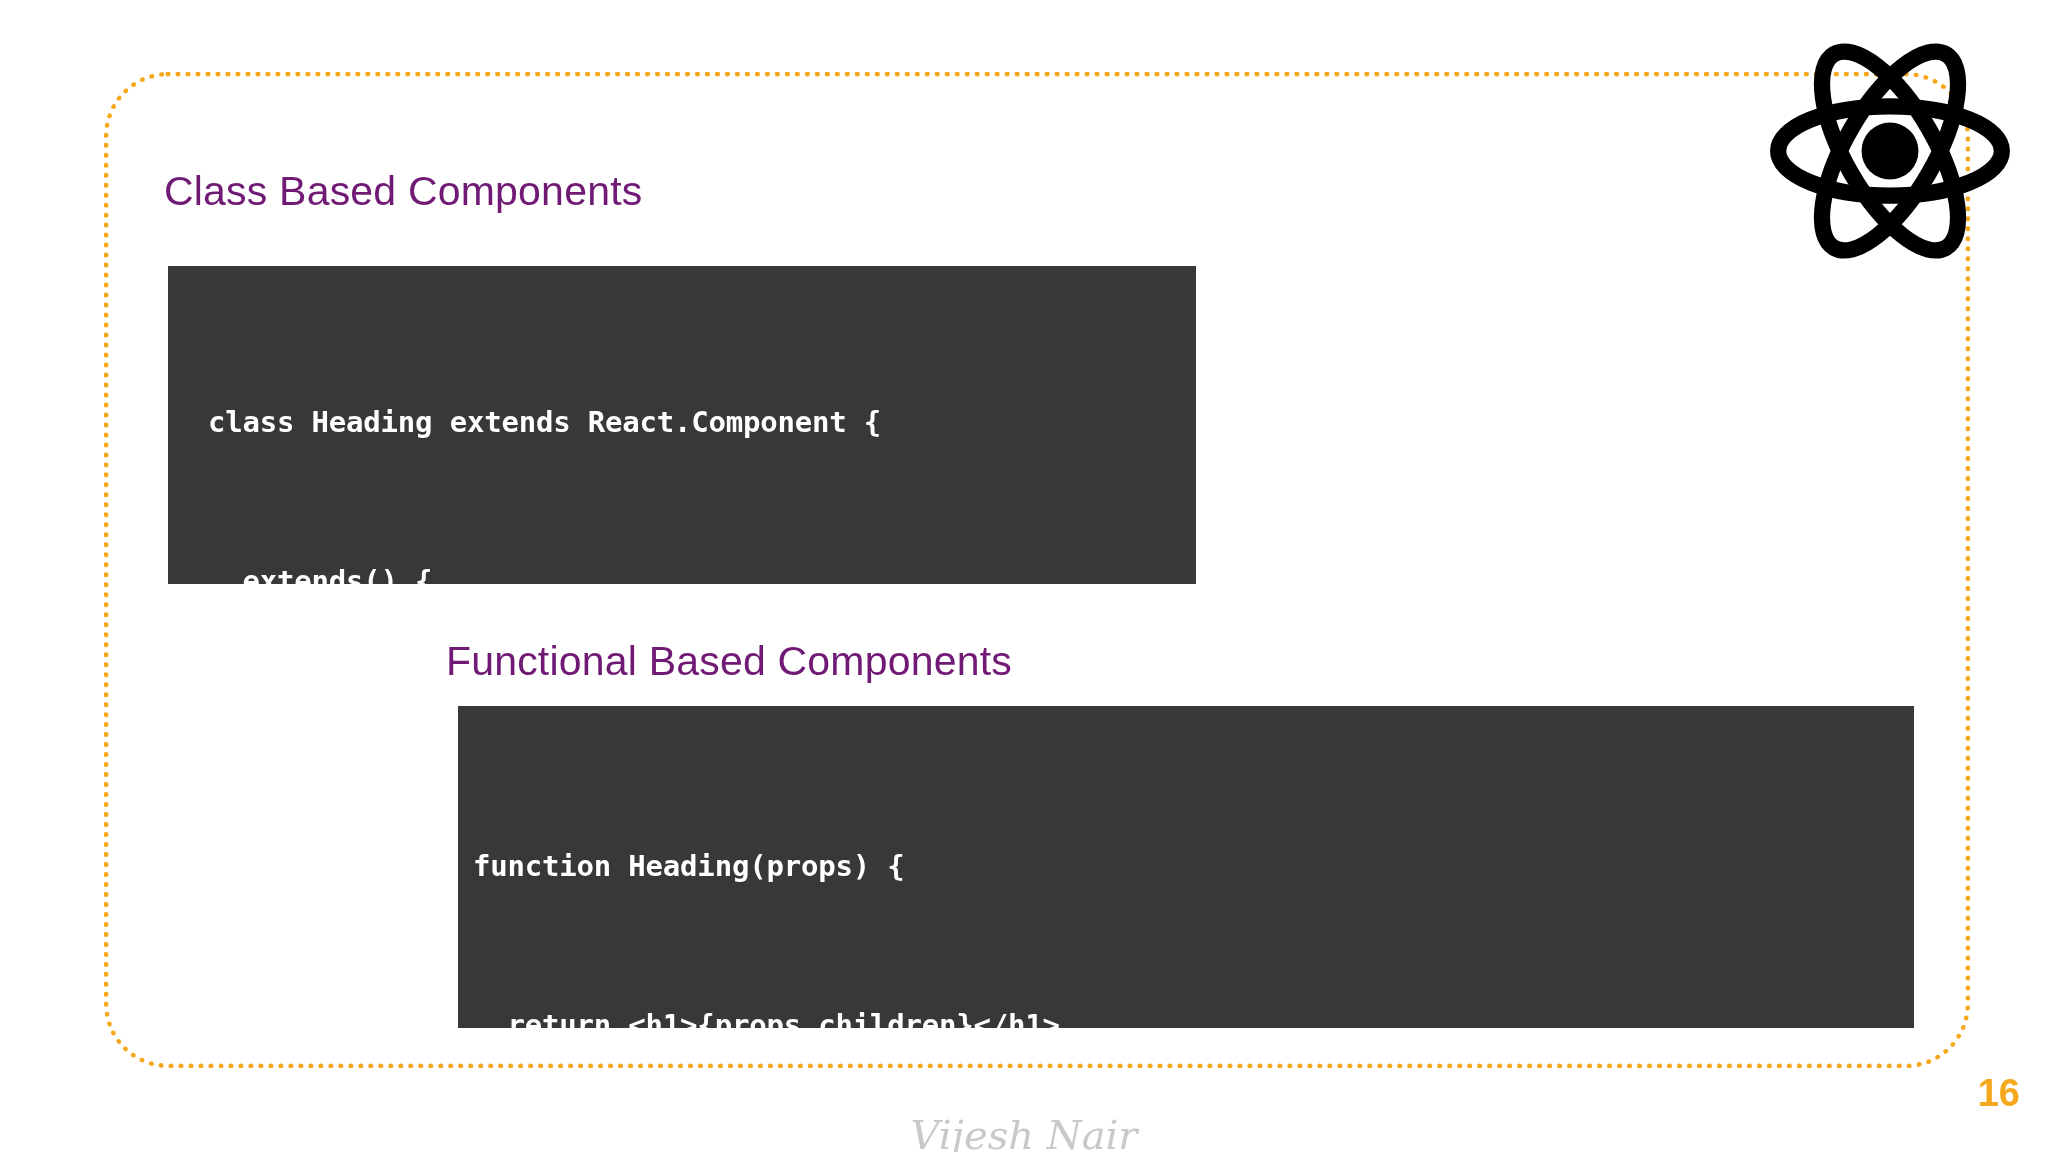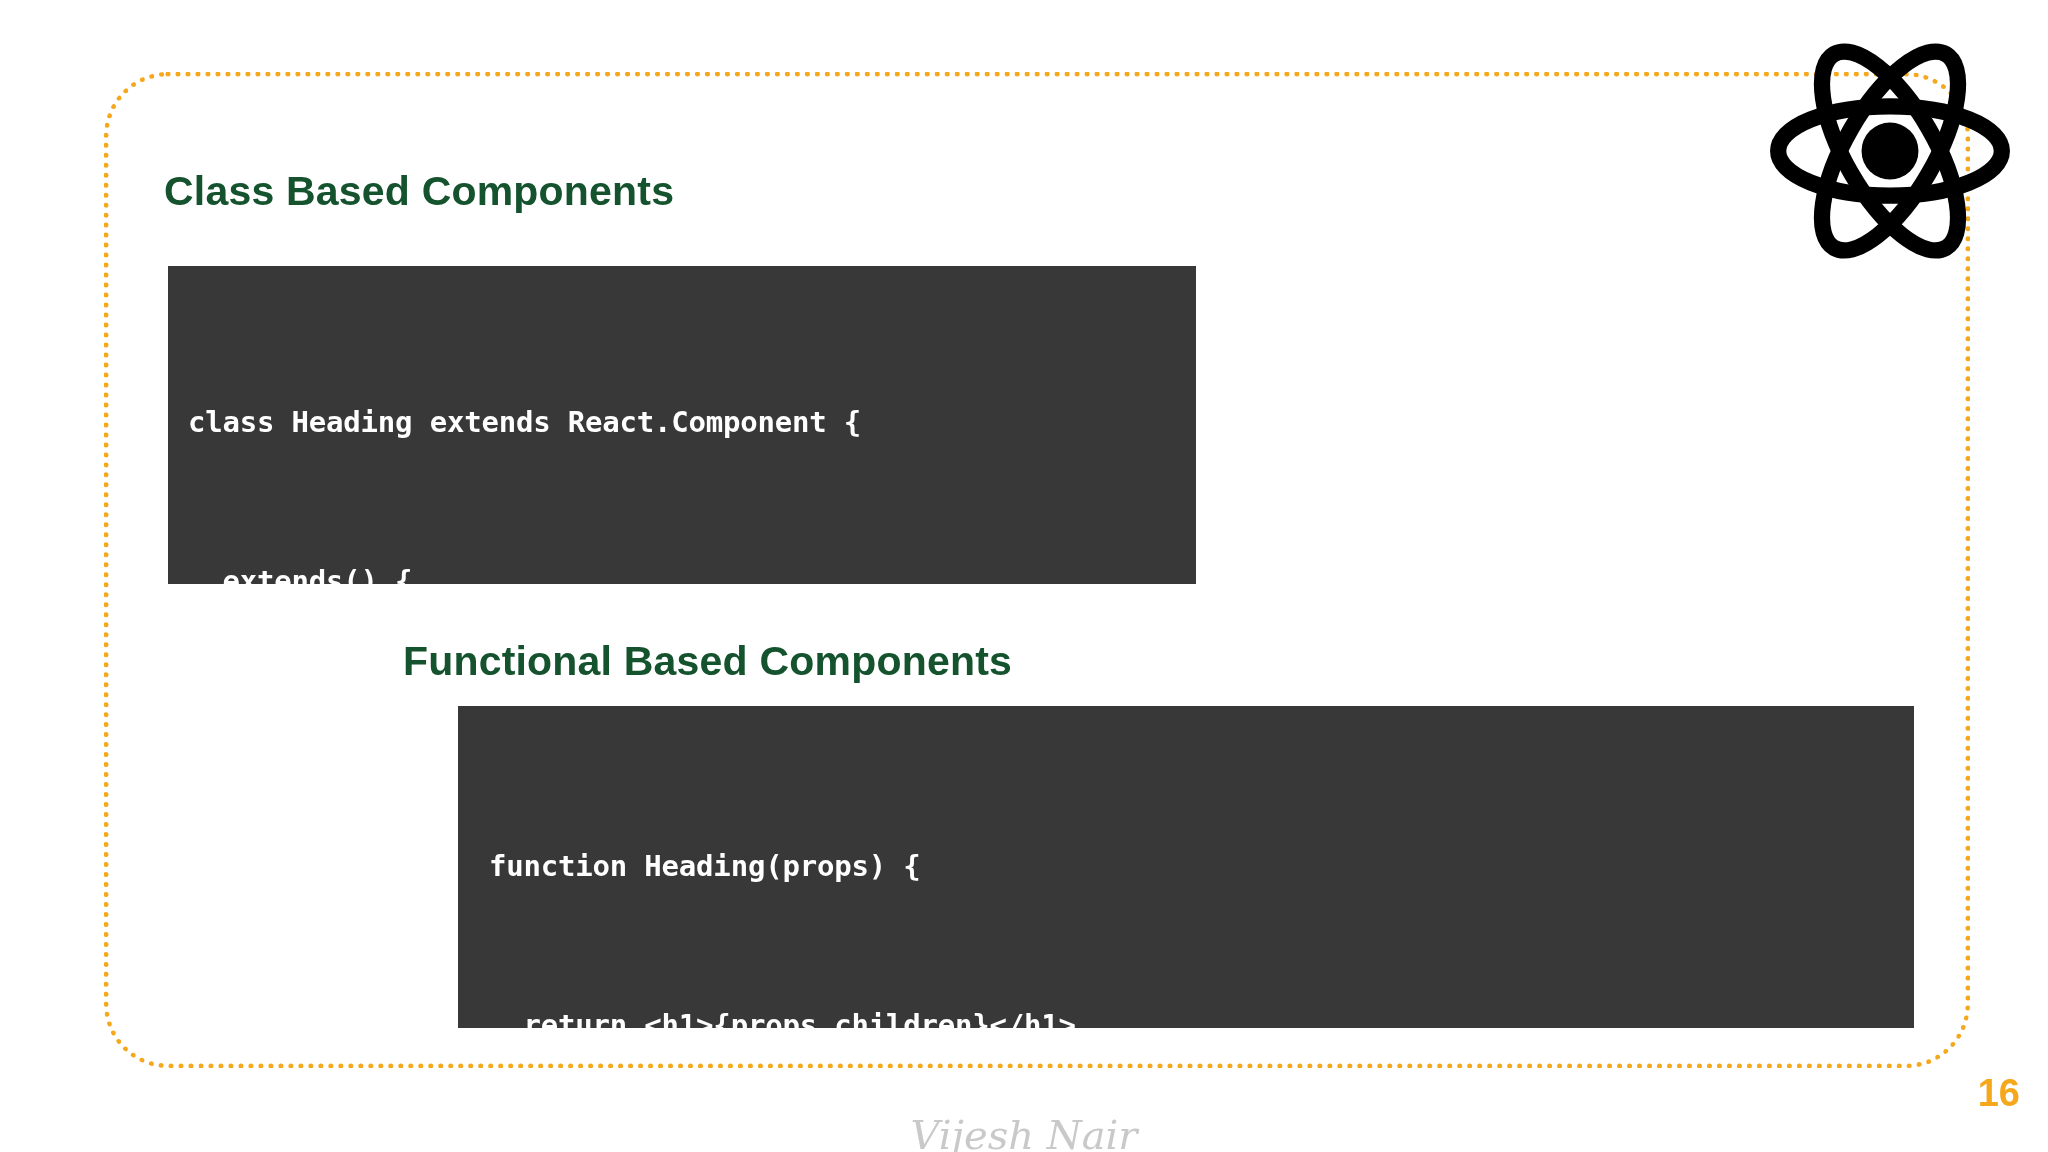--- a/index.html
+++ b/index.html
@@ -34,23 +34,23 @@
     left: 1768px;
     top: 38px;
     width: 244px;
     height: 226px;
   }
   .react-logo svg { display: block; width: 100%; height: 100%; }
 
   
   .heading {
     position: absolute;
-    color: #14532d;
+    color: #701a75;
     font-size: 41px;
-    font-weight: 700;
+    font-weight: 400;
     letter-spacing: 0.2px;
     white-space: nowrap;
   }
   #heading-class { left: 164px; top: 168px; }
   #heading-functional { left: 1012px; top: 638px; transform: translateX(-100%); }
 
   
   .code-block {
     position: absolute;
     background: #383838;
@@ -60,31 +60,31 @@
     white-space: pre;
     box-sizing: border-box;
   }
   #code-class {
     left: 168px;
     top: 266px;
     width: 1028px;
     height: 318px;
     font-size: 29px;
     line-height: 53px;
-    padding: 24px 0 0 20px;
+    padding: 24px 0 0 40px;
     letter-spacing: -0.2px;
   }
   #code-functional {
     left: 458px;
     top: 706px;
     width: 1456px;
     height: 322px;
     font-size: 29px;
     line-height: 53px;
-    padding: 28px 0 0 31px;
+    padding: 28px 0 0 15px;
     letter-spacing: -0.2px;
   }
   .code-line { display: block; min-height: 1px; }
 
   
   .page-number {
     position: absolute;
     right: 28px;
     top: 1072px;
     color: #F5A81C;

